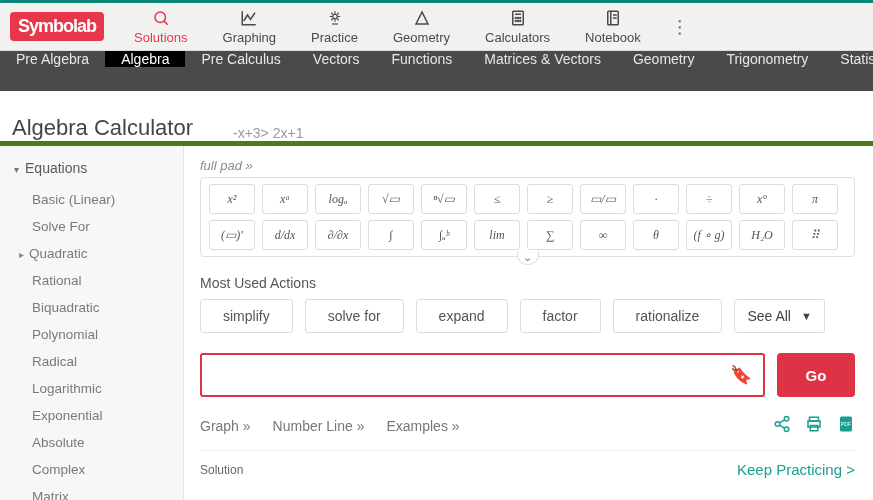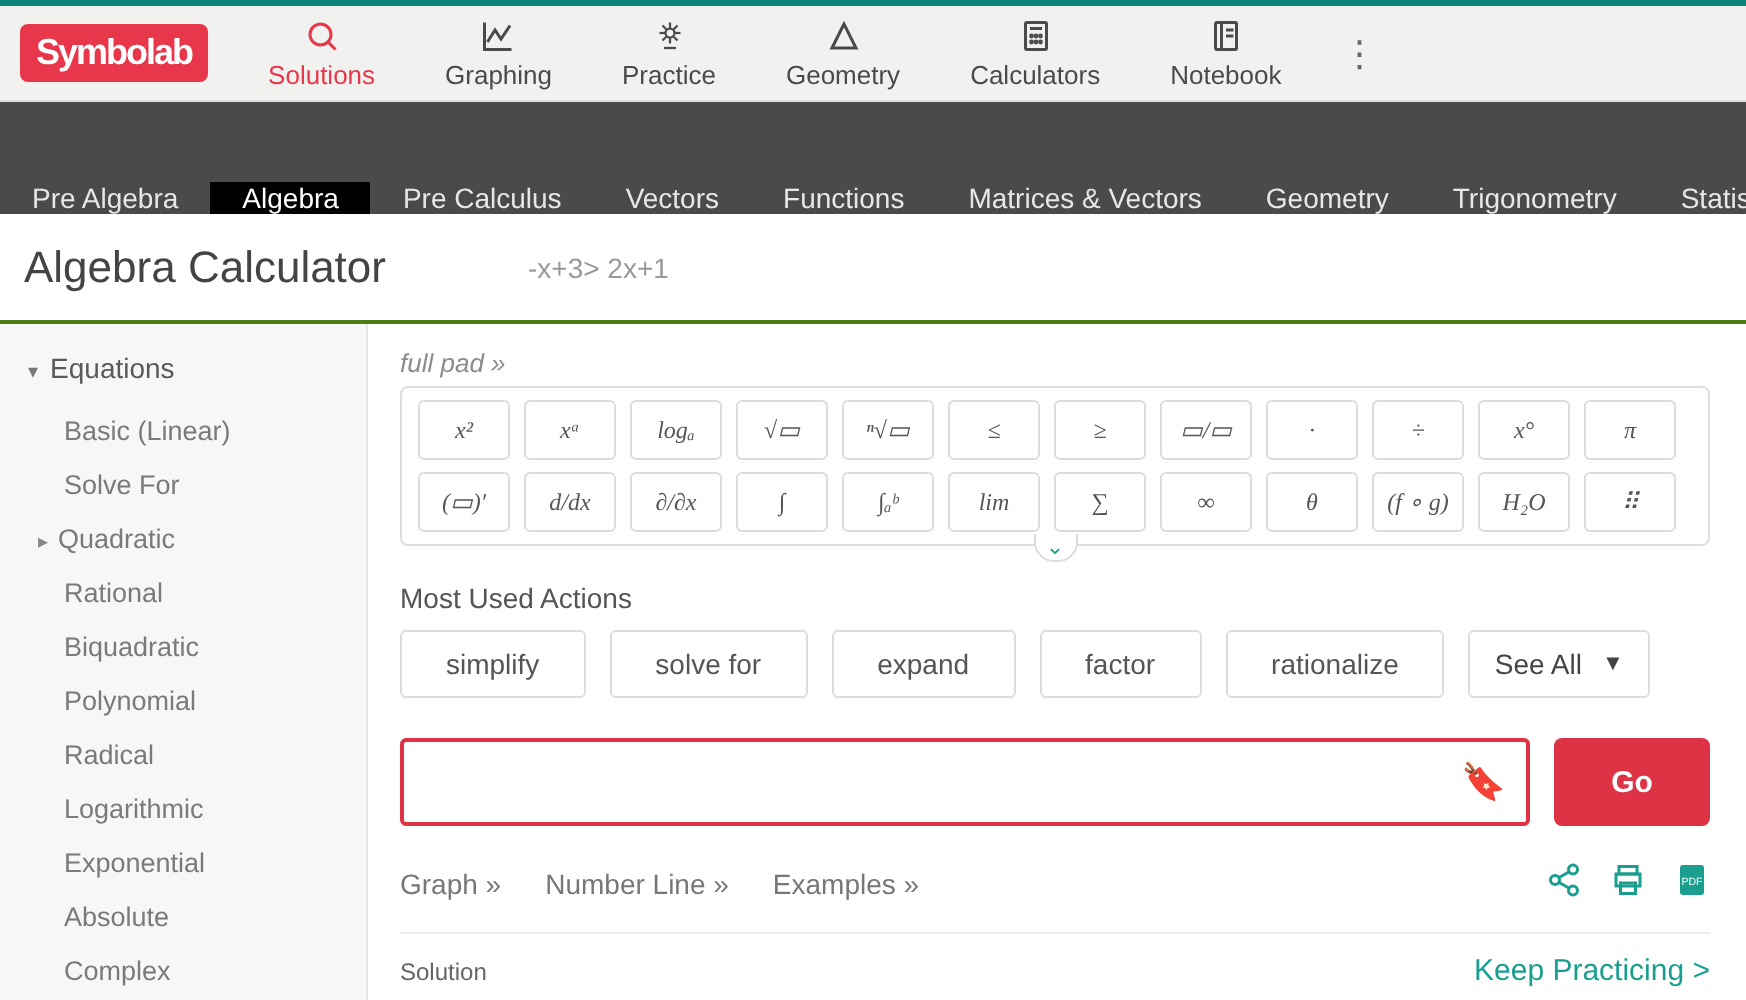--- a/index.html
+++ b/index.html
@@ -7,25 +7,25 @@
 
 .topbar { background: #f1f1f0; border-top: 3px solid #0d8478; height: 51px; display: flex; align-items: center; padding: 0 10px; border-bottom: 1px solid #ddd; }
 .logo { background: #e8374a; color: #fff; font-weight: bold; padding: 4px 8px; border-radius: 4px; font-size: 18px; letter-spacing: -1px; }
 .logo .w { color: #fff; }
 .topnav { display: flex; margin-left: 30px; gap: 35px; }
 .topnav-item { display: flex; flex-direction: column; align-items: center; font-size: 13px; color: #4a4a4a; cursor: pointer; gap: 3px; }
 .topnav-item.active { color: #e8374a; }
 .topnav-item svg { width: 20px; height: 18px; }
 .kebab { margin-left: 30px; color: #666; font-size: 18px; cursor: pointer; }
 
-.subjectbar { background: #4a4a4a; height: 56px; display: flex; align-items: flex-end; color: #e7e7e7; font-size: 14px; overflow: hidden; }
+.subjectbar { background: #4a4a4a; height: 40px; display: flex; align-items: flex-start; color: #e7e7e7; font-size: 14px; overflow: hidden; }
 .subj { padding: 0 16px; display: flex; align-items: center; cursor: pointer; white-space: nowrap; }
 .subj.active { background: #000; color: #fff; }
 
-.titlebar { background: #fff; height: 55px; display: flex; align-items: center; padding: 0 12px; border-bottom: 2px solid #4d7c0f; gap: 31px; }
+.titlebar { background: #fff; height: 55px; display: flex; align-items: flex-end; padding: 0 12px; border-bottom: 5px solid #4d7c0f; }
 .titlebar h1 { font-size: 22px; font-weight: normal; color: #444; }
 .titlebar .expr { margin-left: 40px; color: #999; font-size: 14px; }
 
 .main { display: flex; height: 354px; }
 .sidebar { width: 184px; background: #f7f7f7; border-right: 1px solid #e4e4e4; padding: 14px 0 0 14px; overflow: hidden; }
 .side-group { color: #5a5a5a; font-size: 14px; margin-bottom: 10px; cursor: pointer; }
 .side-group::before { content: "▾"; font-size: 10px; margin-right: 6px; color: #777; }
 .side-items { list-style: none; margin-left: 18px; }
 .side-items li { color: #7a7a7a; font-size: 13.5px; padding: 6px 0; cursor: pointer; }
 .side-items li.has-child::before { content: "▸"; font-size: 10px; margin-right: 5px; color: #888; margin-left: -13px; }

